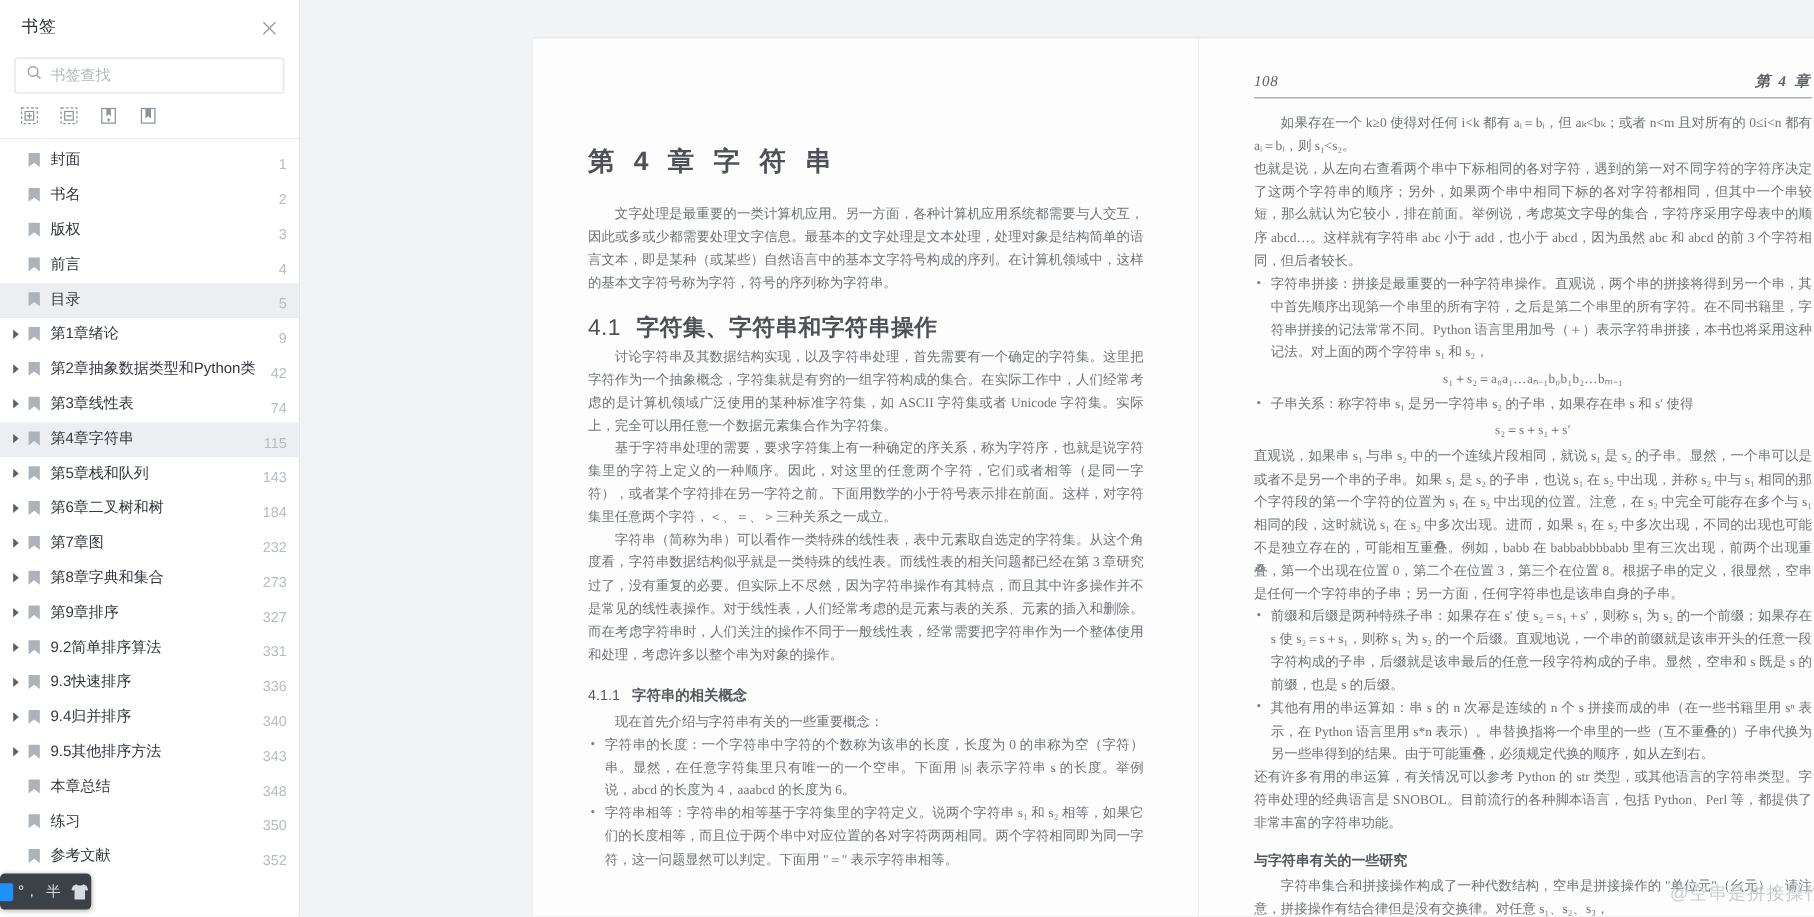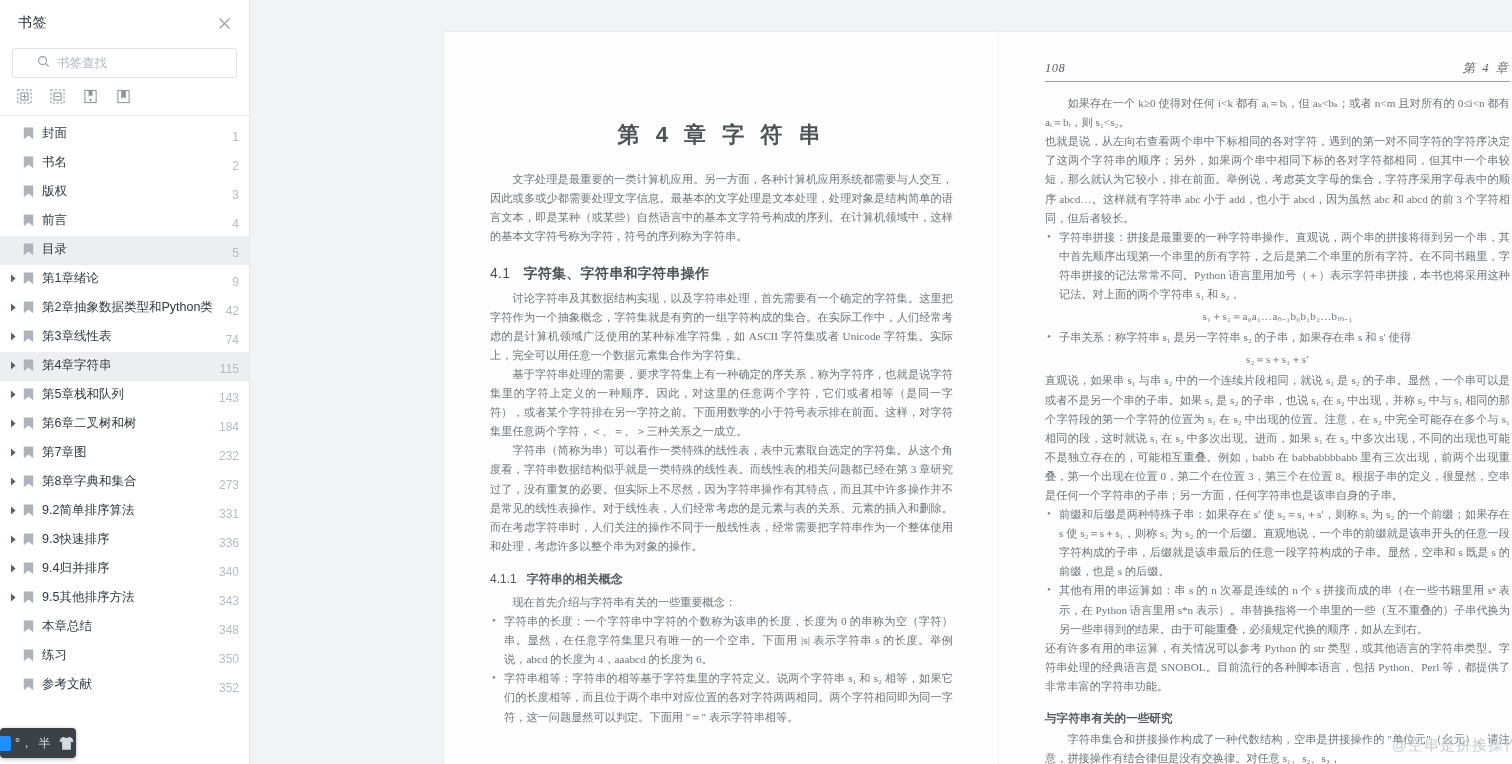--- a/index.html
+++ b/index.html
@@ -29,21 +29,21 @@
   .sb-close {
     margin-left: auto; width: 22px; height: 22px;
     display: flex; align-items: center; justify-content: center;
     cursor: pointer; color: #9aa0a8;
   }
   .sb-close svg { display: block; }
 
   .sb-search-wrap { padding: 2px 12px 0 12px; }
   .sb-search {
     height: 30px; border: 1px solid #e0e2e6; border-radius: 3px;
-    background: #fff; display: flex; align-items: center; padding: 0 24px;
+    background: #fff; display: flex; align-items: center; padding: 0 9px;
   }
   .sb-search svg { flex: 0 0 auto; color: #9aa0a8; }
   .sb-search input {
     border: 0; outline: 0; flex: 1 1 auto;
     font-size: 12.5px; color: #3a3f47; margin-left: 7px;
     font-family: "Liberation Sans", sans-serif; background: transparent;
   }
   .sb-search input::placeholder { color: #b3b8bf; }
 
   .sb-tools {
@@ -107,31 +107,31 @@
 
   
   .book {
     font-family: "Liberation Serif", "DejaVu Serif", serif;
     color: #6f7378;
     font-size: 11.2px;
     line-height: 19.1px;
     text-align: justify;
   }
   .chap-title {
-    text-align: center;
+    text-align: left;
     font-family: "Liberation Sans", sans-serif;
     font-size: 22px; font-weight: 700; color: #4e5257;
     letter-spacing: 5px;
     margin: 93px 0 26px 0;
   }
   .para { text-indent: 2em; margin: 0; }
   .para.noind { text-indent: 0; }
   .h2 {
     font-family: "Liberation Sans", sans-serif;
-    font-weight: 700; font-size: 14px; color: #4e5257;
+    font-weight: 700; font-size: 19px; color: #4e5257;
     margin: 18px 0 5px 0; letter-spacing: .3px;
   }
   .h2 .num { font-weight: 400; margin-right: 13px; }
   .h3 {
     font-family: "Liberation Sans", sans-serif;
     font-weight: 700; font-size: 12px; color: #55595e;
     margin: 14px 0 4px 0;
   }
   .h3 .num { font-weight: 400; margin-right: 10px; }
   .h4 {
@@ -155,21 +155,21 @@
   }
 
   .pg-header {
     display: flex; align-items: flex-end;
     border-bottom: 1px solid #9a9ea3;
     padding: 27px 0 3px 0;
     font-family: "Liberation Serif", serif;
     font-style: italic; font-size: 12.5px; color: #5e6267;
   }
   .pg-header .pno { letter-spacing: .5px; }
-  .pg-header .ptitle { margin-left: auto; letter-spacing: 2px; font-weight: 400; }
+  .pg-header .ptitle { margin-left: auto; letter-spacing: 2px; font-weight: 700; }
 
   .pg-right-body { padding-top: 12px; }
 
   .watermark {
     position: absolute; right: 20px; bottom: 10px;
     font-family: "Liberation Sans", sans-serif;
     font-size: 15px; color: #c9ccd0; letter-spacing: 1px;
     white-space: nowrap;
   }
 
@@ -442,20 +442,34 @@
           <span class="bm-arrow">
             <svg width="7" height="9" viewBox="0 0 7 9">
               <path d="M1 0.6 L5.6 4.5 L1 8.4 Z" fill="currentColor"></path>
             </svg>
           </span>
           <span class="bm-icon">
             <svg width="11" height="13" viewBox="0 0 11 13">
               <path d="M0.8 0.6 H10.2 V12.2 L5.5 8.6 L0.8 12.2 Z" fill="currentColor"></path>
             </svg>
           </span>
+          <span class="bm-label">第9章排序</span>
+          <span class="bm-page">327</span>
+        </div>
+        <div class="bm-row">
+          <span class="bm-arrow">
+            <svg width="7" height="9" viewBox="0 0 7 9">
+              <path d="M1 0.6 L5.6 4.5 L1 8.4 Z" fill="currentColor"></path>
+            </svg>
+          </span>
+          <span class="bm-icon">
+            <svg width="11" height="13" viewBox="0 0 11 13">
+              <path d="M0.8 0.6 H10.2 V12.2 L5.5 8.6 L0.8 12.2 Z" fill="currentColor"></path>
+            </svg>
+          </span>
           <span class="bm-label">9.2简单排序算法</span>
           <span class="bm-page">331</span>
         </div>
         <div class="bm-row">
           <span class="bm-arrow">
             <svg width="7" height="9" viewBox="0 0 7 9">
               <path d="M1 0.6 L5.6 4.5 L1 8.4 Z" fill="currentColor"></path>
             </svg>
           </span>
           <span class="bm-icon">

